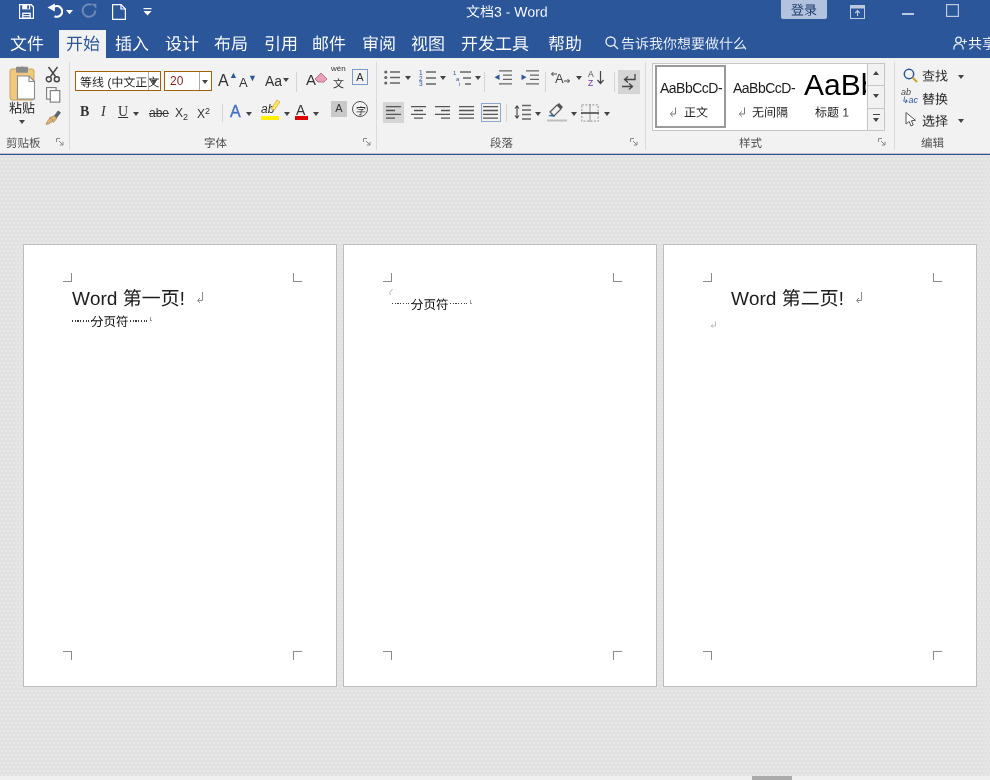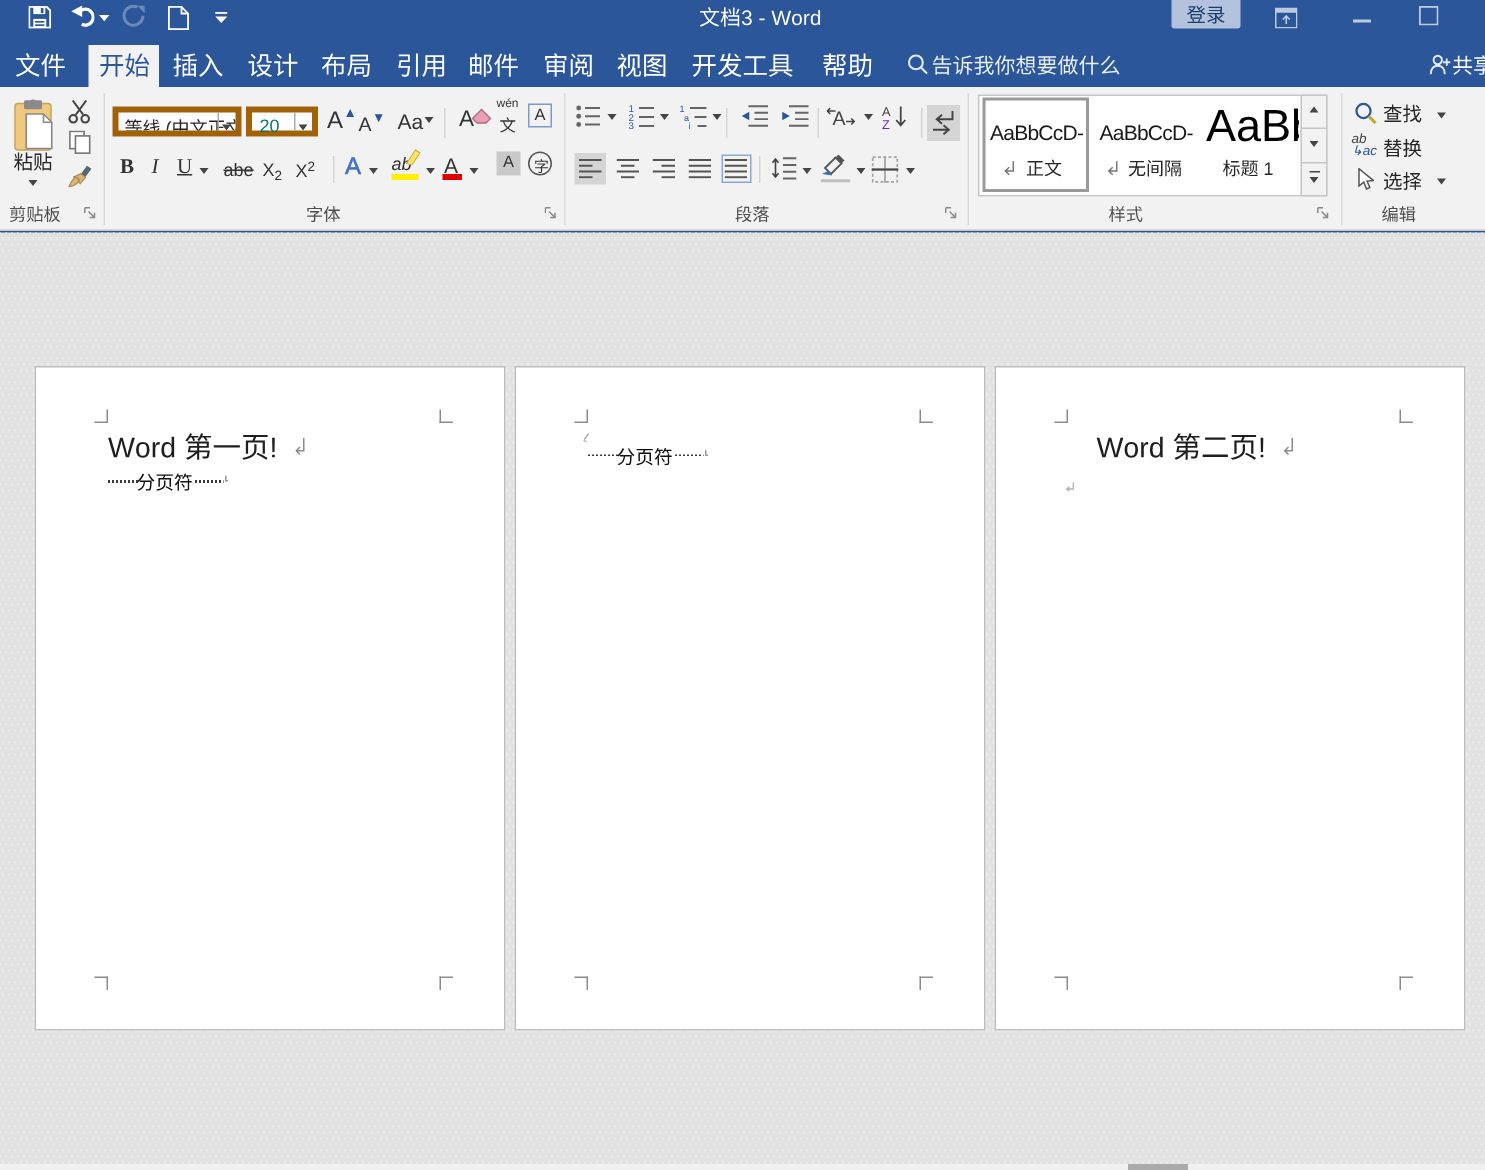--- a/index.html
+++ b/index.html
@@ -13,21 +13,21 @@
 
 
 #tabrow { position:absolute; left:0; top:28px; width:990px; height:30px; background:#2B579A; }
 .tab { position:absolute; top:0; height:30px; color:#fff; font-size:15px; line-height:30px; text-align:center; }
 .tab.sel { background:#F2F2F2; color:#2B579A; top:2px; height:28px; line-height:27px; }
 
 
 #ribbon { position:absolute; left:0; top:58px; width:990px; height:96px; background:#F2F2F2; border-bottom:1px solid #C3C3C3; }
 .gsep { position:absolute; top:4px; width:1px; height:88px; background:#DADADA; }
 .dlauncher { position:absolute; width:10px; height:10px; }
-.combo { position:absolute; background:#fff; border:4px solid #a16207; font-size:12px; color:#0f766e; }
+.combo { position:absolute; background:#fff; border:1px solid #a16207; font-size:12px; color:#7f1d1d; }
 .pressed { background:#D5D5D5; }
 
 
 #docarea { position:absolute; left:0; top:155px; width:990px; height:621px;
   background-color:#E2E2E2;
   background-image: radial-gradient(circle, #ECECEC 0.55px, rgba(0,0,0,0) 0.95px), radial-gradient(circle, #ECECEC 0.55px, rgba(0,0,0,0) 0.95px);
   background-size:4px 8px; background-position:0 0, 2px 4px; }
 .page { position:absolute; top:89px; width:314px; height:443px; background:#fff; border:1px solid #BDBDBD; }
 .cmark { position:absolute; width:9px; height:9px; }
 .cm-tl { border-right:1px solid #8C8C8C; border-bottom:1px solid #8C8C8C; }

